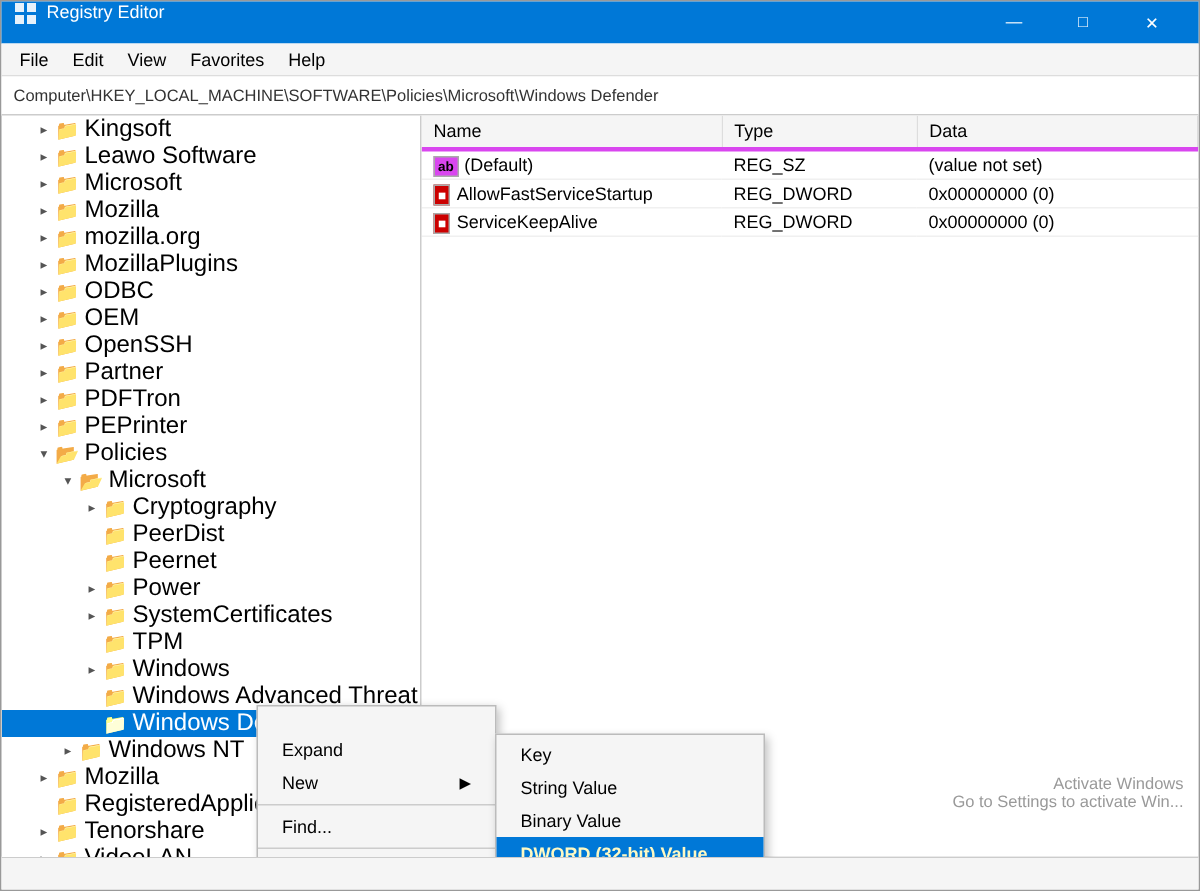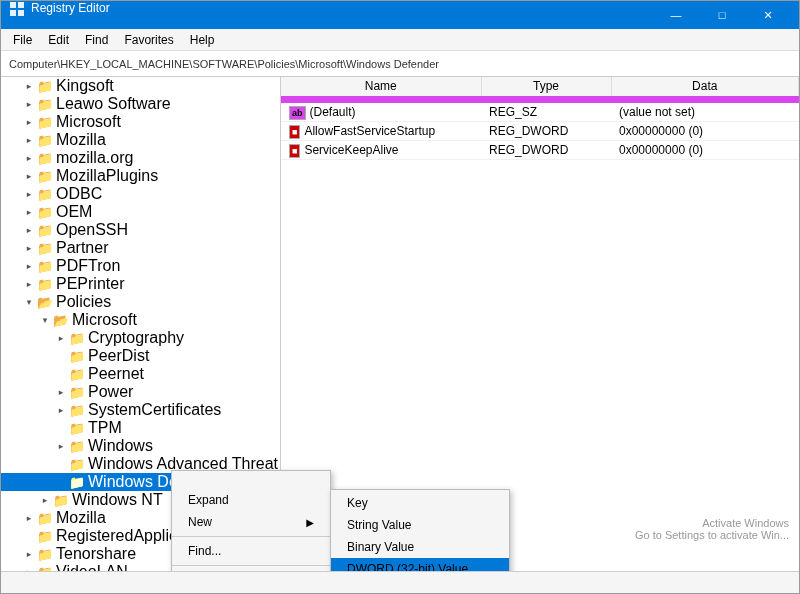--- a/index.html
+++ b/index.html
@@ -157,23 +157,23 @@
 
     .registry-table {
       width: 100%;
       border-collapse: collapse;
     }
     .registry-table thead tr {
       background: #f5f5f5;
       height: 22px;
     }
     .registry-table th {
-      text-align: center;
+      text-align: left;
       padding: 2px 8px;
-      border-bottom: 7px solid #d946ef;
+      border-bottom: 3px solid #d946ef;
       border-right: 1px solid #ddd;
       font-weight: normal;
       font-size: 12px;
       position: sticky;
       top: 0;
       background: #f5f5f5;
     }
     .registry-table td {
       padding: 2px 8px;
       border-bottom: 1px solid #f0f0f0;
@@ -230,21 +230,22 @@
       padding: 2px 0;
     }
     .sub-ctx-item {
       padding: 4px 16px;
       cursor: pointer;
       font-size: 12px;
       white-space: nowrap;
     }
     .sub-ctx-item.highlighted {
       background: #0078d7;
-      color: #000000;
+      color: #fef9c3;
+      font-weight: bold;
     }
 
     
     .status-bar {
       height: 22px;
       background: #f5f5f5;
       border-top: 1px solid #ccc;
       display: flex;
       align-items: center;
       padding: 0 8px;
@@ -292,21 +293,21 @@
     <div class="title-buttons">
       <div class="title-btn">—</div>
       <div class="title-btn">□</div>
       <div class="title-btn close">✕</div>
     </div>
   </div>
 
   <div class="menu-bar">
     <div class="menu-item">File</div>
     <div class="menu-item">Edit</div>
-    <div class="menu-item">Find</div>
+    <div class="menu-item">View</div>
     <div class="menu-item">Favorites</div>
     <div class="menu-item">Help</div>
   </div>
 
   <div class="address-bar">
     <span class="address-text">Computer\HKEY_LOCAL_MACHINE\SOFTWARE\Policies\Microsoft\Windows Defender</span>
   </div>
 
   <div class="main-content" style="position:relative;">
 

